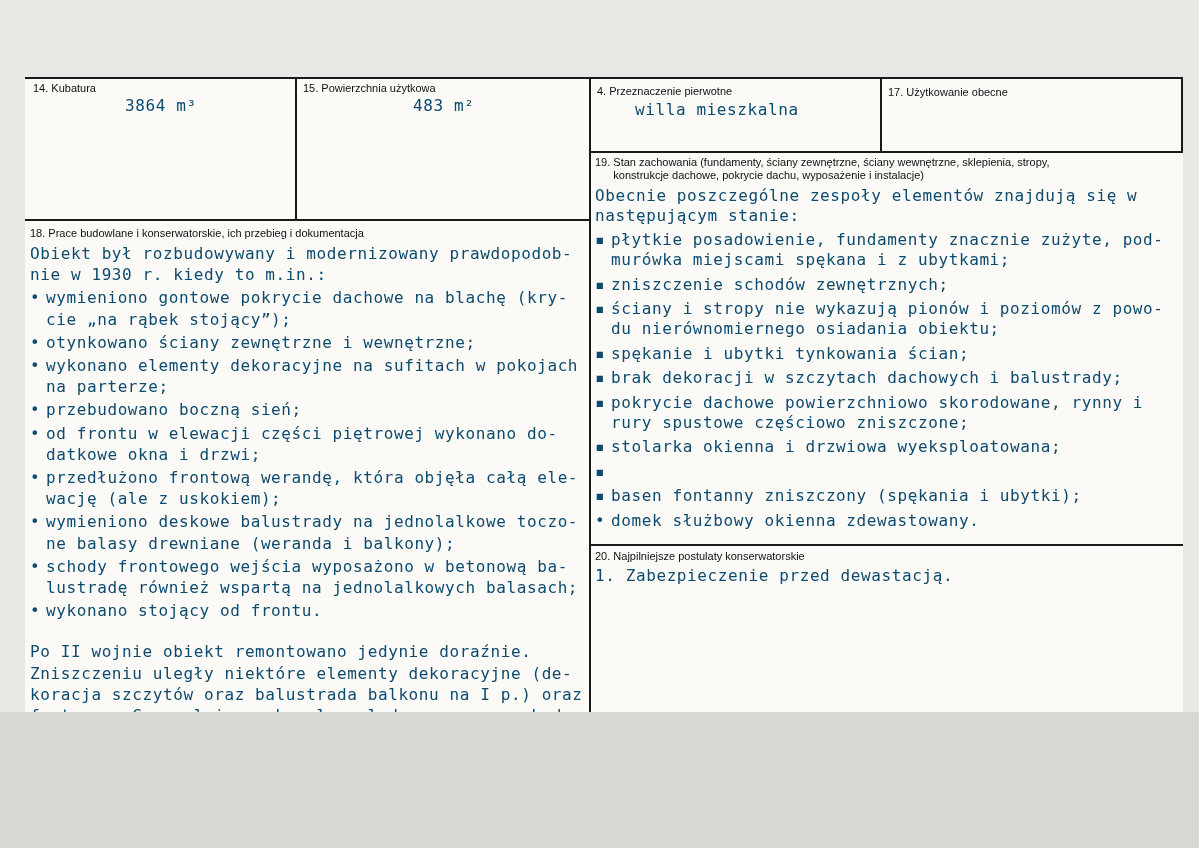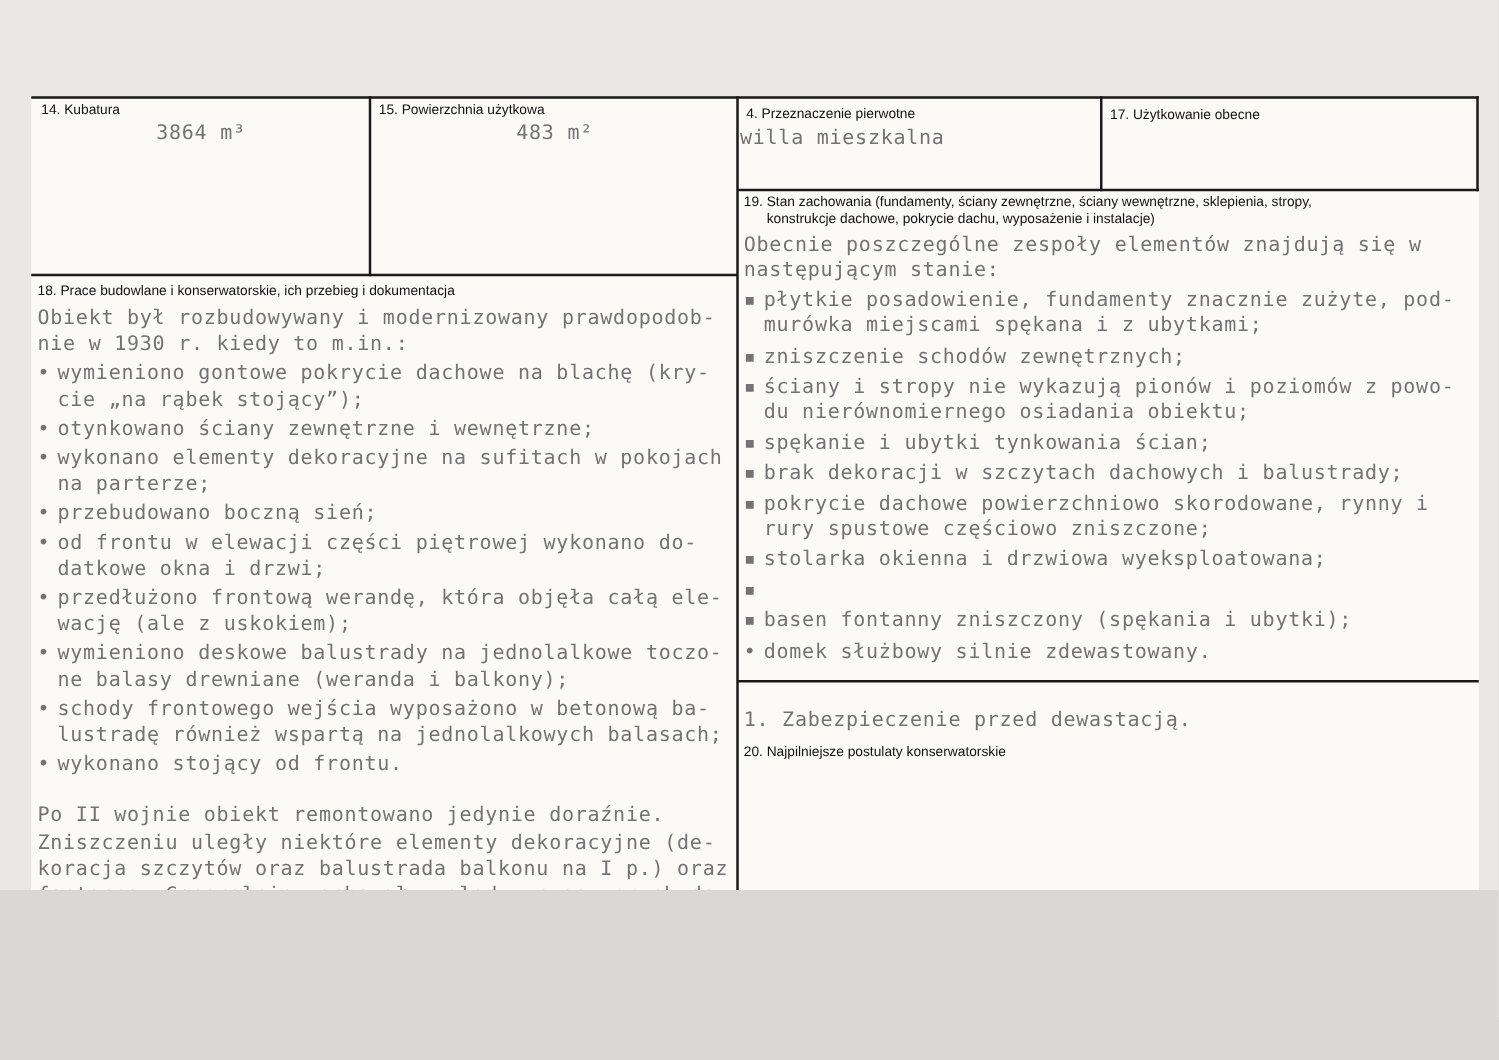--- a/index.html
+++ b/index.html
@@ -2,44 +2,44 @@
 <html><head>
 <meta charset="utf-8">
 <style>
   html,body{margin:0;padding:0;background:#d9d8d5;}
   .page{position:relative;width:1199px;height:712px;background:#e9e8e4;overflow:hidden;
         font-family:"Liberation Sans",sans-serif;color:#141414;}
   .paper{position:absolute;left:25px;top:78px;width:1158px;height:765px;background:#fbfaf7;}
   .hl{position:absolute;height:2px;background:#1a1a1a;}
   .vl{position:absolute;width:2px;background:#1a1a1a;}
   .lbl{position:absolute;font-size:11px;color:#101010;white-space:pre;line-height:13px;}
-  .mono{font-family:"DejaVu Sans Mono","Liberation Mono",monospace;color:#737373;}
+  .mono{font-family:"DejaVu Sans Mono","Liberation Mono",monospace;color:#0c4a6e;}
   .val{position:absolute;font-size:16px;letter-spacing:0.6px;white-space:pre;line-height:20px;}
   .body{position:absolute;font-size:16px;letter-spacing:0.6px;}
   .para{white-space:pre;margin:0 0 2px 0;}
   #s18-body{left:30px;top:243px;width:560px;line-height:21.2px;}
   #s18-body .bitem{margin-bottom:2px;}
   #s18-outro{margin-top:20px;}
   #s19-body{left:595px;top:186px;width:588px;line-height:20px;}
   #s19-body .bitem{margin-bottom:4.5px;}
   #s19-body .para{margin-bottom:4px;}
   .bitem{display:flex;}
   .bm{flex:none;width:16px;}
   .bt{white-space:pre;}
   #cell14-label{left:33px;top:82px;}
   #cell14-value{left:125px;top:96px;}
   #cell15-label{left:303px;top:82px;}
   #cell15-value{left:413px;top:96px;}
   #cell16-label{left:597px;top:85px;}
-  #cell16-value{left:592px;top:100px;}
+  #cell16-value{left:635px;top:100px;}
   #cell17-label{left:888px;top:86px;}
   #cell17-value{left:903px;top:101px;}
   #s18-label{left:30px;top:227px;}
   #s19-label{left:595px;top:156px;}
-  #s20-label{left:595px;top:550px;margin-top:46px;}
+  #s20-label{left:595px;top:550px;}
   #s20-body{left:595px;top:566px;line-height:20px;}
 </style>
 </head>
 <body>
 
 <div class="page">
   <div class="paper"></div>
 
   <div class="hl" style="left:25px;top:77px;width:1158px;"></div>
   <div class="hl" style="left:25px;top:219px;width:565px;"></div>
@@ -175,20 +175,20 @@
           <span class="bm">▪</span>
         </div>
 
         <div class="bitem">
           <span class="bm">▪</span>
           <span class="bt">basen fontanny zniszczony (spękania i ubytki);</span>
         </div>
 
         <div class="bitem">
           <span class="bm">•</span>
-          <span class="bt">domek służbowy silnie zdewastowany.</span>
+          <span class="bt">domek służbowy okienna zdewastowany.</span>
         </div>
       </div>
   </div>
 
   <div class="lbl" id="s20-label">20. Najpilniejsze postulaty konserwatorskie</div>
   <div class="body mono" id="s20-body">1. Zabezpieczenie przed dewastacją.</div>
 </div>
 
 </body></html>

